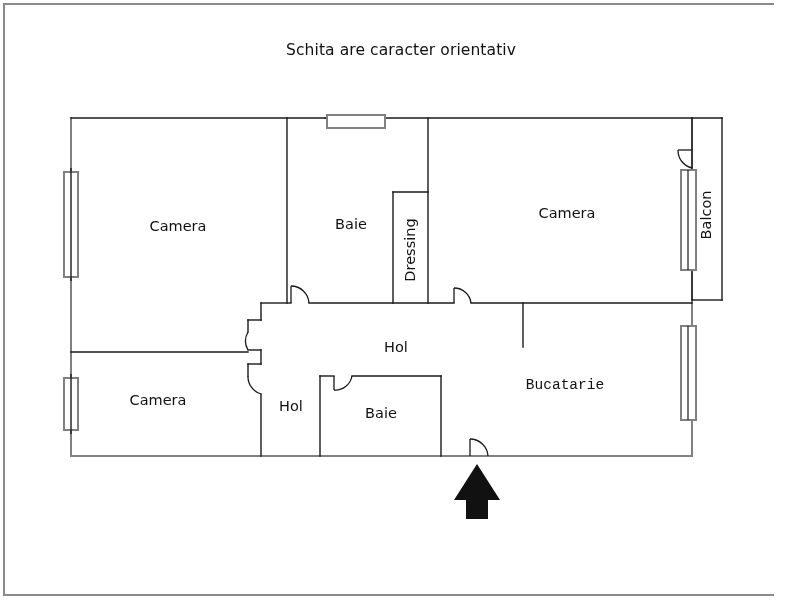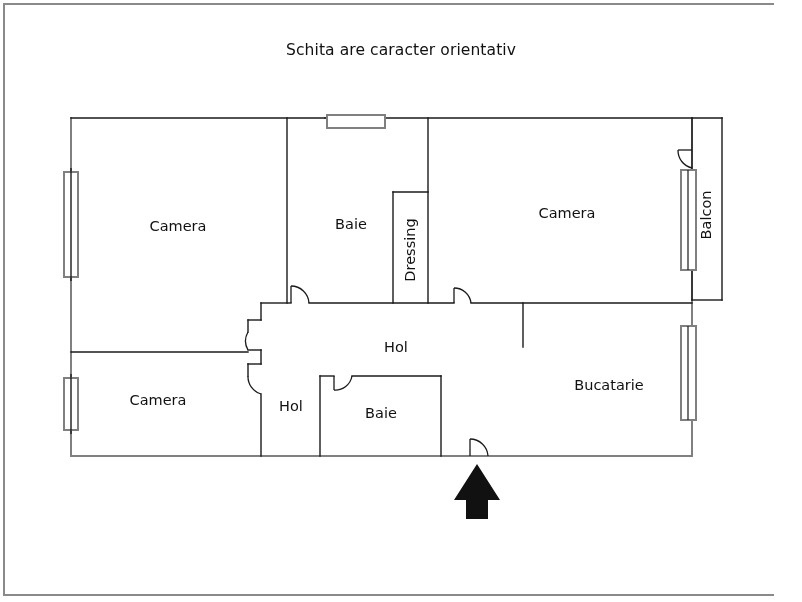--- a/index.html
+++ b/index.html
@@ -189,15 +189,15 @@
   <div class="room-label vertical" style="left:706px; top:215px;">Balcon</div>
 
   <div class="room-label" style="left:396px; top:347px;">Hol</div>
 
   <div class="room-label" style="left:158px; top:400px;">Camera</div>
 
   <div class="room-label" style="left:291px; top:406px;">Hol</div>
 
   <div class="room-label" style="left:381px; top:413px;">Baie</div>
 
-  <div class="room-label" style="left:609px; top:385px;">Bucatarie</div>
+  <div class="room-label" style="left:565px; top:385px;font-family:Liberation Mono, monospace;">Bucatarie</div>
 
 </div>
 
 </body></html>

